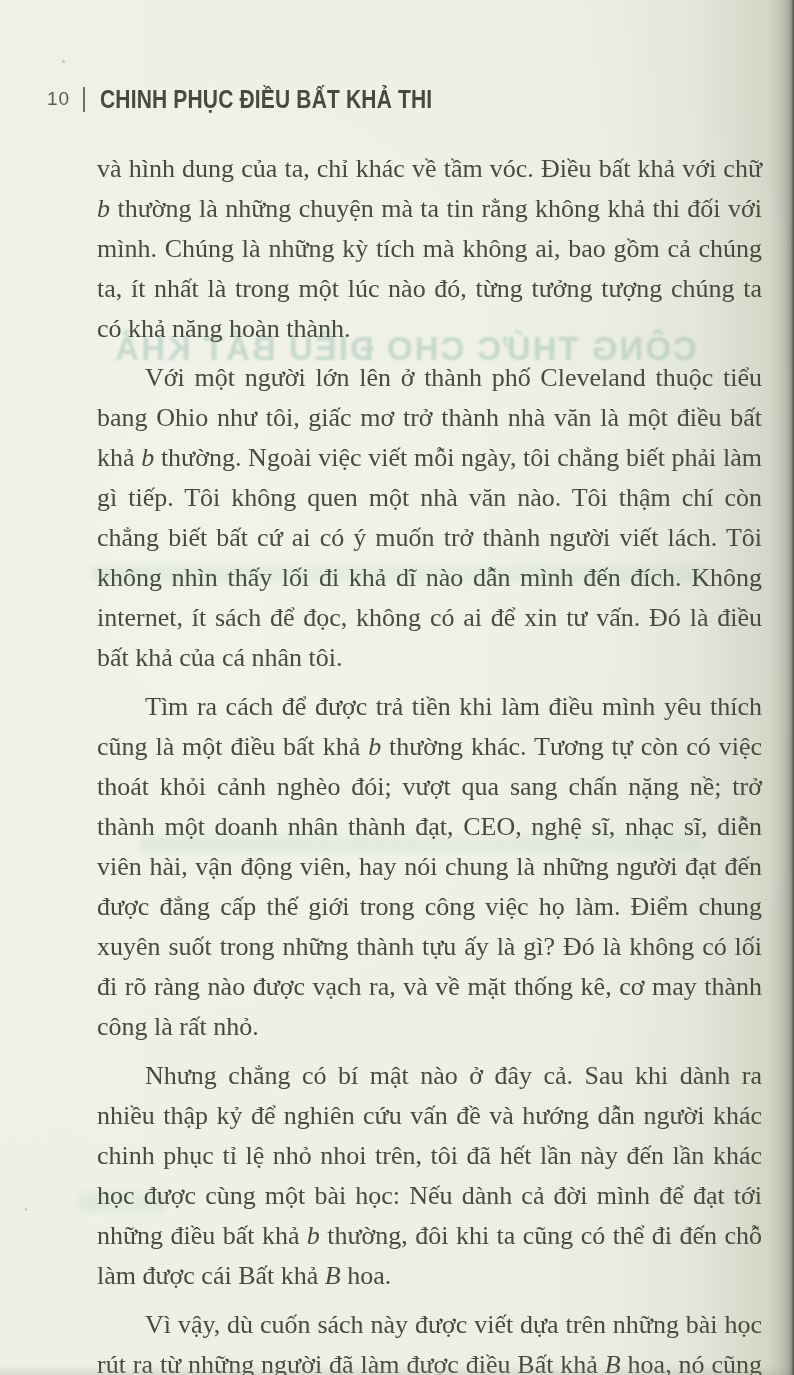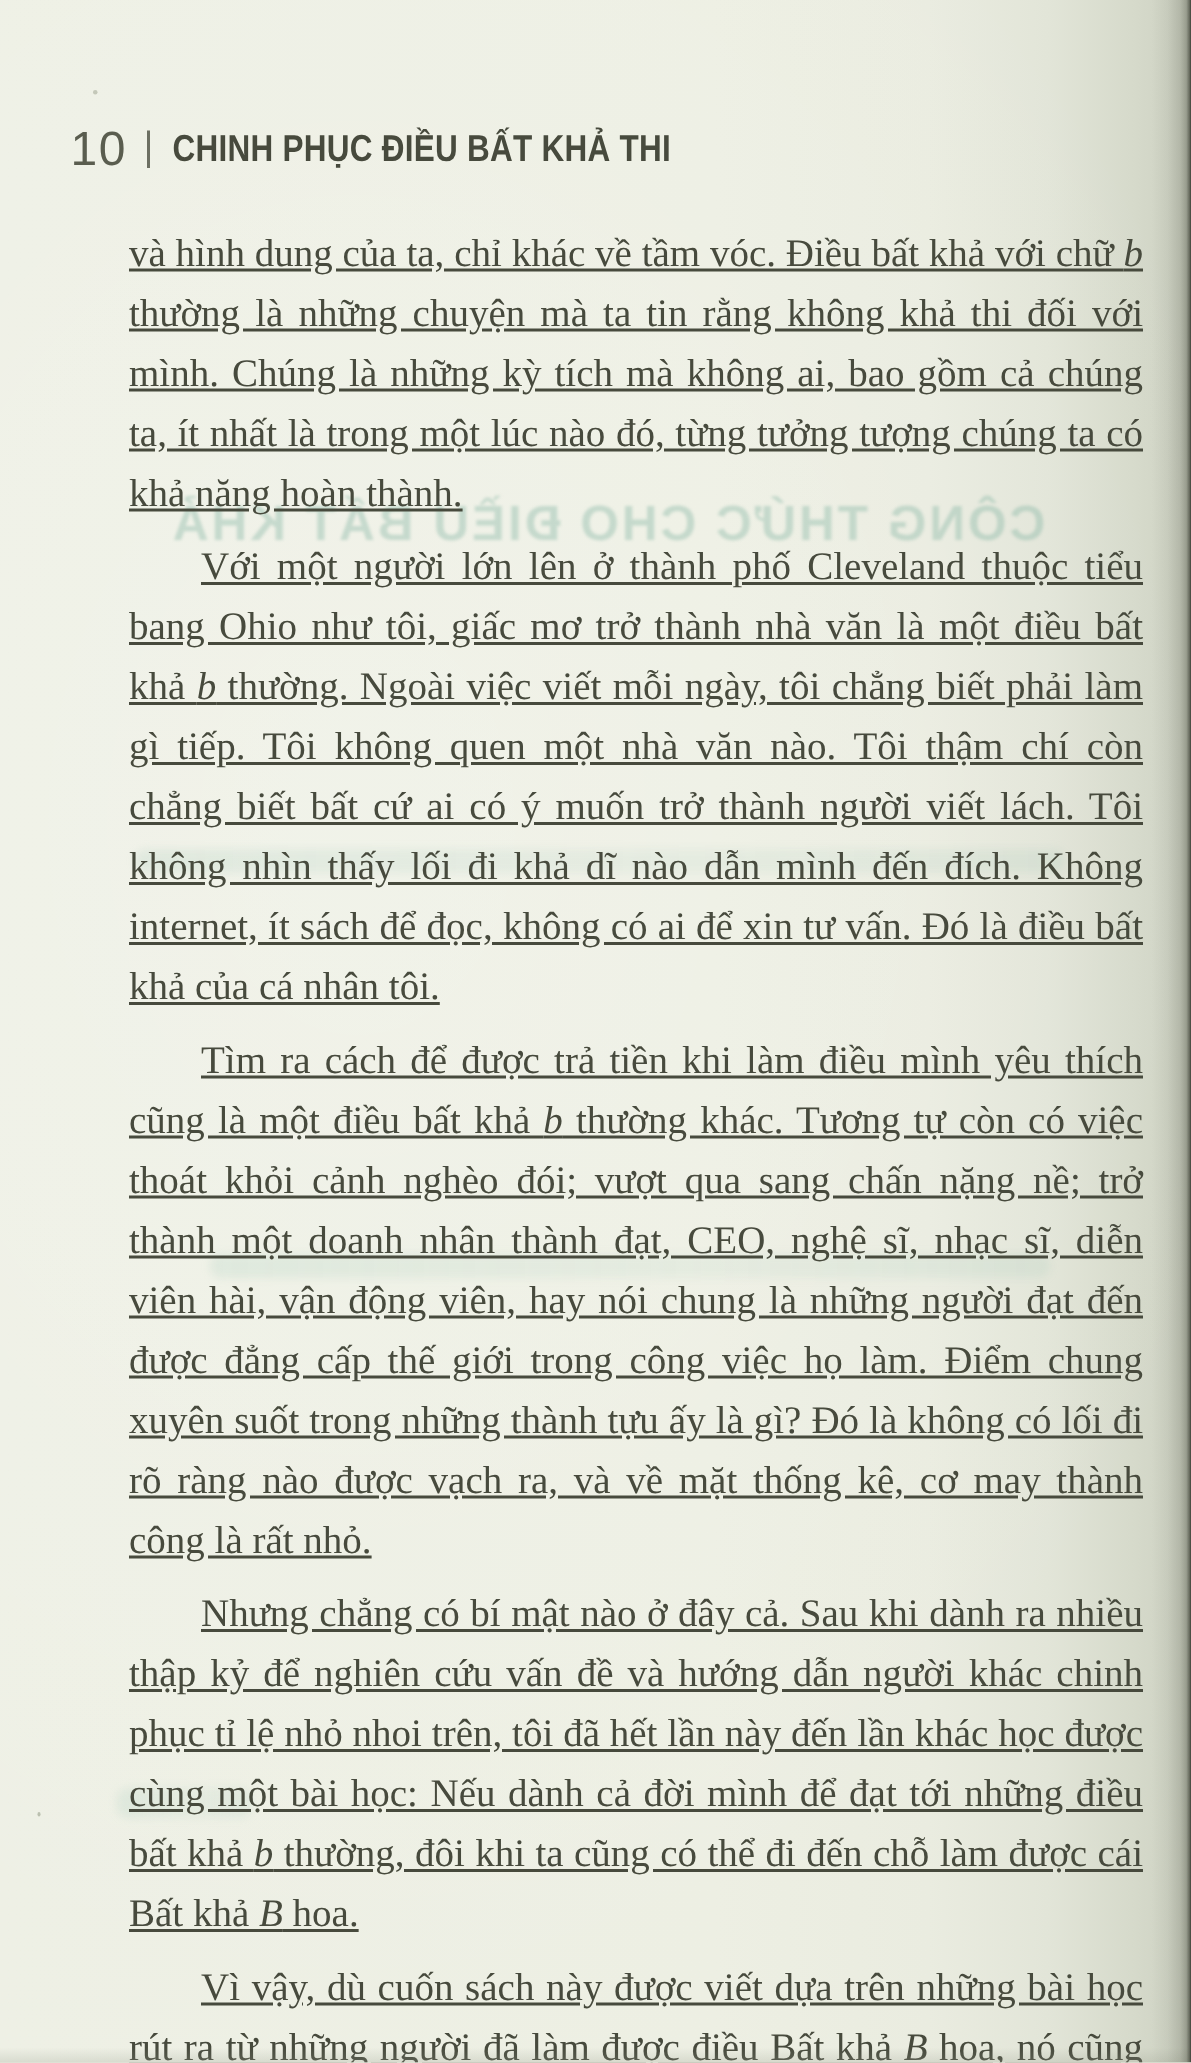--- a/index.html
+++ b/index.html
@@ -29,39 +29,39 @@
     background:linear-gradient(180deg,rgba(150,155,138,0) 0%,rgba(150,155,138,0.25) 100%);
   }
 
   .running-header{
     position:absolute;top:86px;left:47px;z-index:2;
     display:flex;align-items:center;
     color:#4c4f42;
   }
   .pagenum{
     font-family:"Liberation Sans","DejaVu Sans",sans-serif;
-    font-size:32px;line-height:26px;color:#5a5d4f;letter-spacing:1px;
+    font-size:19px;line-height:26px;color:#5a5d4f;letter-spacing:1px;
   }
   .header-divider{
     width:2px;height:25px;background:#55584a;opacity:.85;
     margin:0 15px 0 13px;
   }
   .running-title{
     font-family:"Liberation Sans","DejaVu Sans",sans-serif;
     font-weight:700;font-size:25px;line-height:26px;color:#474a3d;
     letter-spacing:0.2px;white-space:nowrap;
     transform:scaleX(0.84);transform-origin:left center;
   }
 
   .body-text{
     position:absolute;left:85px;top:149px;width:677px;z-index:2;
     font-size:26px;line-height:40px;color:#474a3d;
     text-align:justify;
   }
-  .para{margin:0 0 9px 1px;text-indent:48px;text-decoration:underline;}
+  .para{margin:0 0 9px 12px;text-indent:48px;}
   .para.cont{text-indent:0;}
   .para:last-child{margin-bottom:0;}
   .para i{font-style:italic;}
 
   
   .ghost-title{
     position:absolute;top:330px;left:60px;width:690px;z-index:1;
     transform:scaleX(-1);
     font-family:"Liberation Sans","DejaVu Sans",sans-serif;
     font-weight:700;font-size:33px;letter-spacing:2px;text-align:center;

